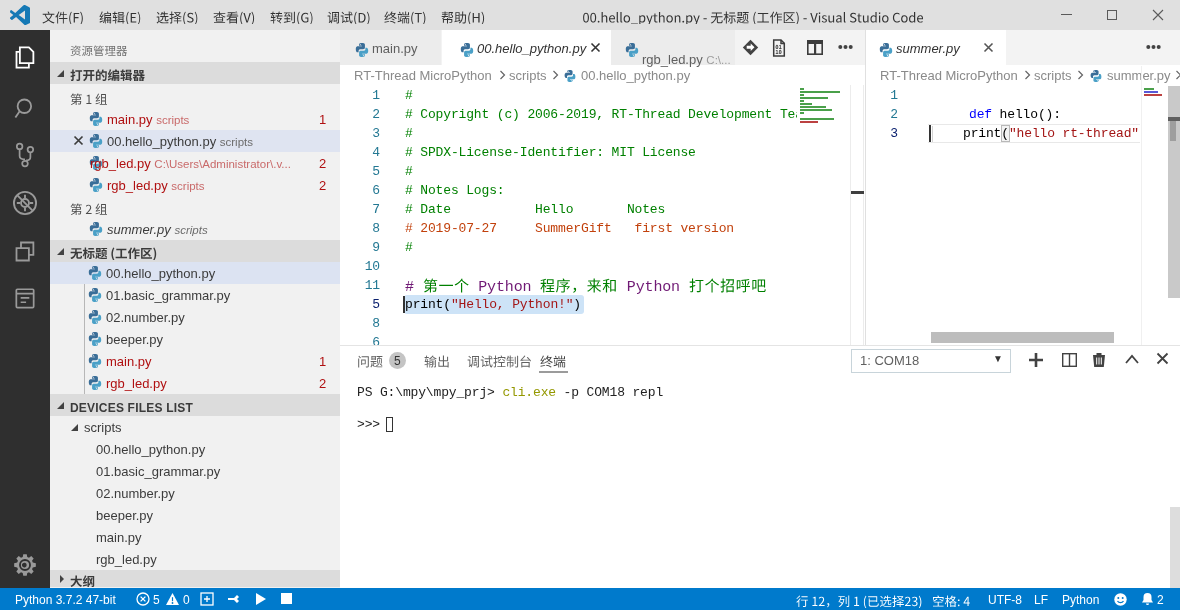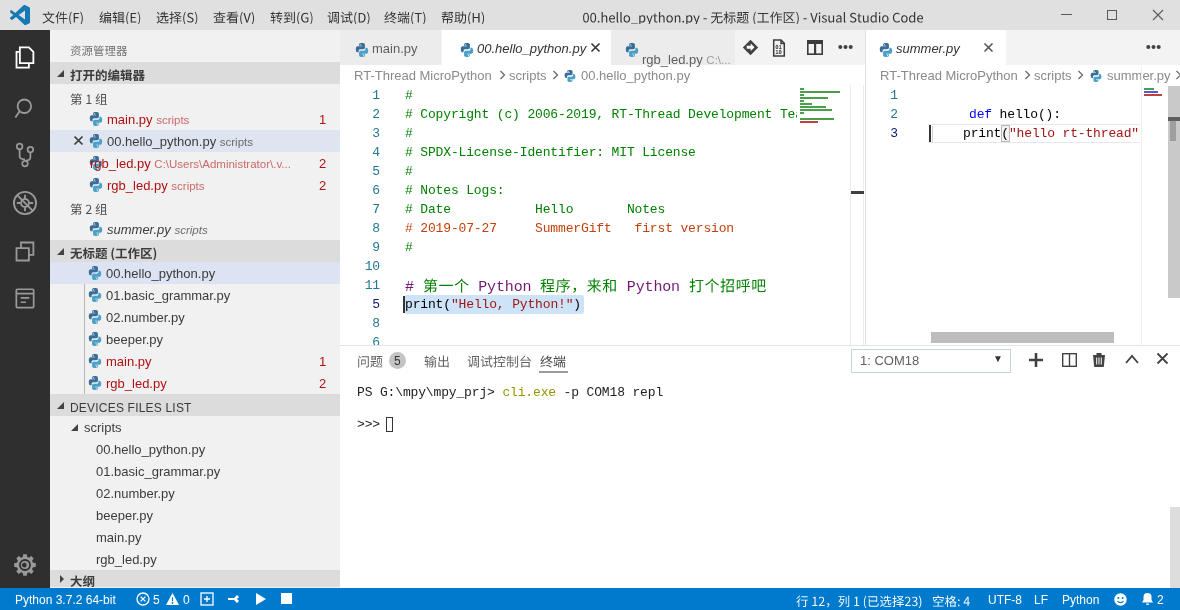--- a/index.html
+++ b/index.html
@@ -163,21 +163,21 @@
 <svg style="position:absolute;left:87px;top:375px;opacity:1.0" width="16" height="16" viewBox="0 0 16 16">
 <path fill="#3a6e98" d="M7.9 1.1c-3.1 0-2.9 1.35-2.9 1.35l0 1.4 3 0 0 .45-4.2 0s-2-.23-2 2.95c0 3.18 1.75 3.07 1.75 3.07l1.04 0 0-1.42s-.06-1.75 1.72-1.75l2.95 0s1.67.03 1.67-1.61l0-2.71s.25-1.73-3.03-1.73zm-1.64.95a.54.54 0 1 1 0 1.08.54.54 0 0 1 0-1.08z"></path>
 <path fill="#4aa0c7" d="M8.1 14.9c3.1 0 2.9-1.35 2.9-1.35l0-1.4-3 0 0-.45 4.2 0s2 .23 2-2.95c0-3.18-1.75-3.07-1.75-3.07l-1.04 0 0 1.42s.06 1.75-1.72 1.75l-2.95 0s-1.67-.03-1.67 1.61l0 2.71s-.25 1.73 3.03 1.73zm1.64-.95a.54.54 0 1 1 0-1.08.54.54 0 0 1 0 1.08z"></path>
 </svg>
 <div class="t" style="left:106px;top:376px;font-size:13px;color:#b01011">rgb_led.py</div>
 <div class="t" style="left:319px;top:376px;font-size:13px;color:#b01011">2</div>
 <div class="a" style="left:50px;top:394px;width:290px;height:22px;background:#dcdcdc"></div>
 <svg class="a" style="left:57px;top:402px" width="8" height="8" viewBox="0 0 8 8">
     <path fill="#424242" d="M0 7 7 0 7 7z"></path>
   </svg>
-<div class="t" style="left:70px;top:398px"><span style="font-size:12px;font-weight:normal;color:#3b3b3b;letter-spacing:.2px">DEVICES FILES LIST</span></div>
+<div class="t" style="left:70px;top:398px"><span style="font-size:12px;font-weight:bold;color:#3b3b3b;letter-spacing:.2px">DEVICES FILES LIST</span></div>
 <svg class="a" style="left:71px;top:424px" width="8" height="8" viewBox="0 0 8 8">
     <path fill="#424242" d="M0 7 7 0 7 7z"></path>
   </svg>
 <div class="t" style="left:84px;top:420px;font-size:13px;color:#3c3c3c">scripts</div>
 <div class="t" style="left:96px;top:442px;font-size:13px;color:#3c3c3c">00.hello_python.py</div>
 <div class="t" style="left:96px;top:464px;font-size:13px;color:#3c3c3c">01.basic_grammar.py</div>
 <div class="t" style="left:96px;top:486px;font-size:13px;color:#3c3c3c">02.number.py</div>
 <div class="t" style="left:96px;top:508px;font-size:13px;color:#3c3c3c">beeper.py</div>
 <div class="t" style="left:96px;top:530px;font-size:13px;color:#3c3c3c">main.py</div>
 <div class="t" style="left:96px;top:552px;font-size:13px;color:#3c3c3c">rgb_led.py</div>
@@ -378,21 +378,21 @@
     <path fill="none" stroke="#424242" stroke-width="1.8" d="M1 9 7 2l6 7"></path>
   </svg>
 <svg class="a" style="left:1156px;top:352px" width="13" height="13" viewBox="0 0 13 13">
     <path stroke="#424242" stroke-width="1.8" d="M1.5 1.5 11.5 11.5M11.5 1.5 1.5 11.5"></path>
   </svg>
 <div class="t m" style="left:357px;top:385px;font-size:13px;color:#222">PS G:\mpy\mpy_prj&gt; <span style="color:#949800">cli.exe</span> -p COM18 repl</div>
 <div class="t m" style="left:357px;top:417px;font-size:13px;color:#222">&gt;&gt;&gt;</div>
 <div class="a" style="left:386px;top:417px;width:7px;height:15px;border:1px solid #333"></div>
 <div class="a" style="left:1170px;top:507px;width:10px;height:81px;background:#dddddd"></div>
 <div class="a" style="left:0;top:588px;width:1180px;height:22px;background:#007acc"></div>
-<div class="t" style="left:15px;top:593px;font-size:12px;color:#fff">Python 3.7.2 64-bit</div>
+<div class="t" style="left:15px;top:593px;font-size:12px;color:#fff">Python 3.7.2 47-bit</div>
 <svg class="a" style="left:136px;top:592px" width="14" height="14" viewBox="0 0 14 14">
     <circle cx="7" cy="7" r="6" fill="none" stroke="#fff" stroke-width="1.3"></circle>
     <path stroke="#fff" stroke-width="1.3" d="M4.6 4.6 9.4 9.4M9.4 4.6 4.6 9.4"></path>
   </svg>
 <div class="t" style="left:153px;top:593px;font-size:12px;color:#fff">5</div>
 <svg class="a" style="left:165px;top:592px" width="15" height="14" viewBox="0 0 15 14">
     <path fill="#fff" d="M7.5 1 14 13H1z"></path>
     <path stroke="#007acc" stroke-width="1.2" d="M7.5 5.2v4"></path>
     <circle cx="7.5" cy="11" r=".9" fill="#007acc"></circle>
   </svg>

